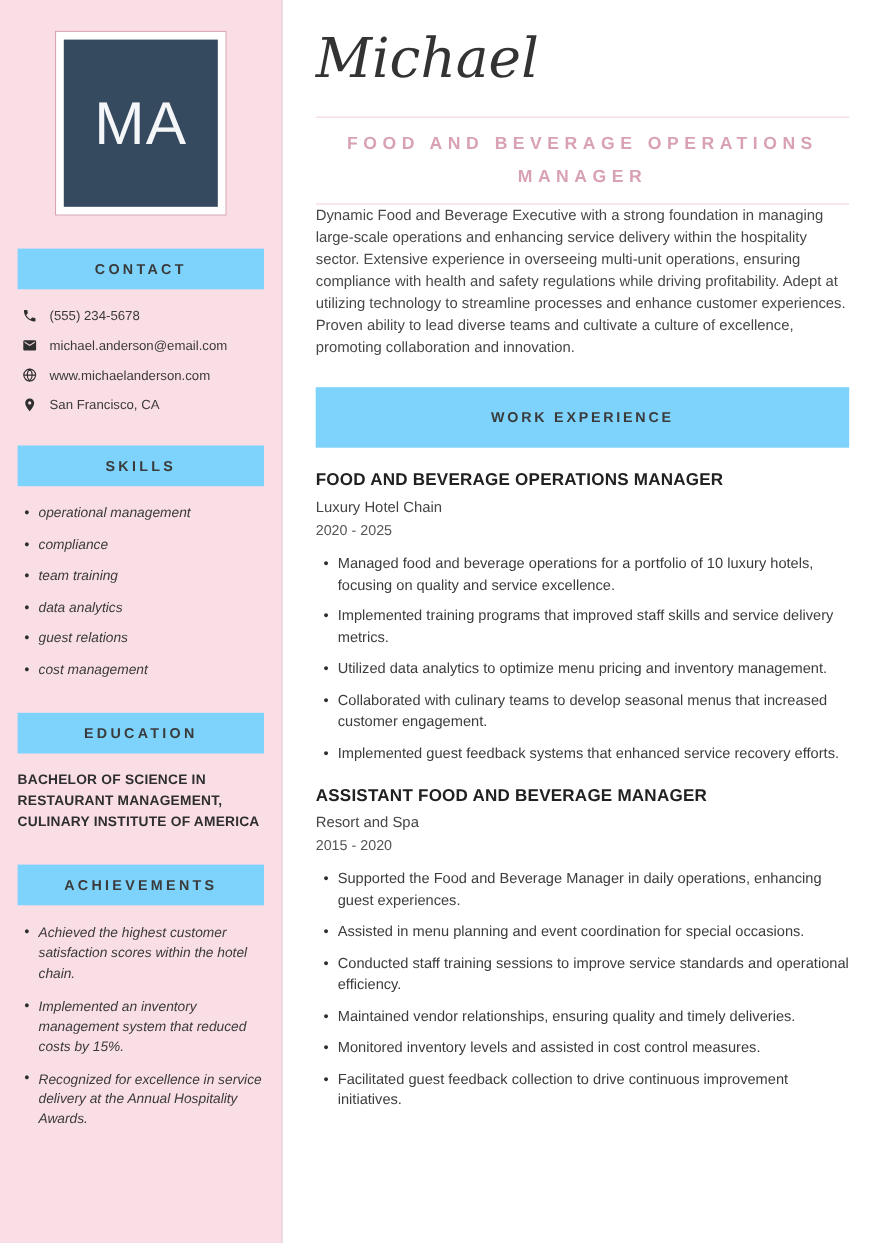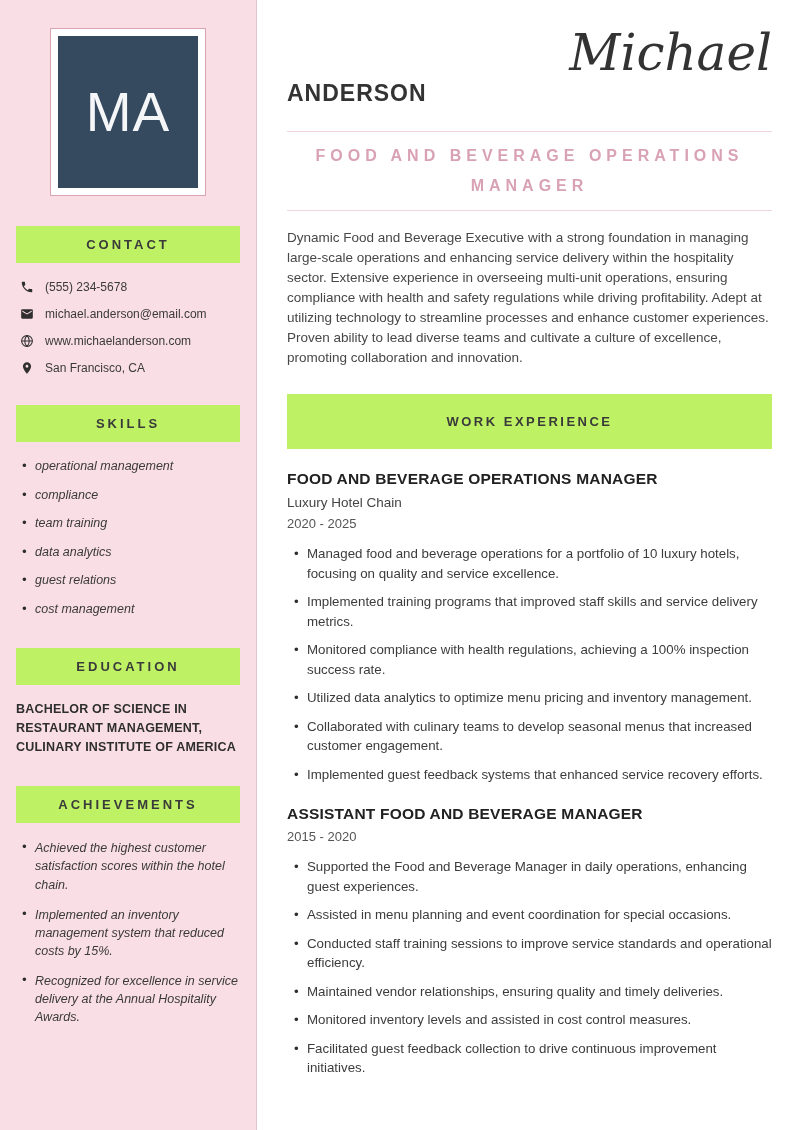--- a/index.html
+++ b/index.html
@@ -34,21 +34,21 @@
     background: #35495f;
     display: flex; align-items: center; justify-content: center; text-align: right;
   }
   .monogram span {
     color: #f5f6f8;
     font-size: 55px;
     font-weight: 500;
     letter-spacing: 1px;
   }
   .band {
-    background: #bef264;
+    background: #7dd3fc;
     text-align: center;
     font-weight: 700;
     font-size: 13px;
     letter-spacing: 3px;
     color: #3a3a3a;
     padding: 11px 4px;
   }
   .side-band { margin-top: 30px; }
   .contact-list { list-style: none; margin-top: 17px; padding-left: 4px; }
   .contact-list li {
@@ -88,21 +88,20 @@
     background: #ffffff;
     padding: 24px 28px 0 30px;
   }
   .first-name {
     font-family: "DejaVu Serif", serif;
     font-style: italic;
     font-weight: 500;
     font-size: 50px;
     line-height: 58px;
     color: #333333;
-    text-align: right;
   }
   .last-name {
     font-size: 23px;
     font-weight: 700;
     letter-spacing: 1px;
     color: #333333;
     margin-top: -2px;
   }
   .rule {
     border: none;
@@ -113,21 +112,20 @@
     text-align: center;
     color: #d9a2b4;
     font-weight: 600;
     font-size: 16px;
     letter-spacing: 5px;
     line-height: 30px;
     margin: 9px 0;
     padding: 0 6px;
   }
   .summary {
-    margin-top: 17px;
     font-size: 13.5px;
     line-height: 20px;
     color: #474747;
   }
   .main-band {
     margin-top: 26px;
     padding: 20px 4px;
     letter-spacing: 2.5px;
   }
   .job { margin-top: 21px; }
@@ -232,49 +230,48 @@
       <li>Implemented an inventory management system that reduced costs by 15%.</li>
       <li>Recognized for excellence in service delivery at the Annual Hospitality Awards.</li>
     </ul>
 
   </aside>
 
   <main class="main">
 
     <header>
       <div class="first-name">Michael</div>
-      <div class="last-name">ANDERSON</div>
     </header>
 
     <hr class="rule">
     <div class="job-title-text">FOOD AND BEVERAGE OPERATIONS MANAGER</div>
     <hr class="rule" style="margin-top:9px">
 
     <p class="summary">Dynamic Food and Beverage Executive with a strong foundation in managing large-scale operations and enhancing service delivery within the hospitality sector. Extensive experience in overseeing multi-unit operations, ensuring compliance with health and safety regulations while driving profitability. Adept at utilizing technology to streamline processes and enhance customer experiences. Proven ability to lead diverse teams and cultivate a culture of excellence, promoting collaboration and innovation.</p>
 
     <div class="band main-band">
       <span>WORK EXPERIENCE</span>
     </div>
 
     <article class="job">
       <h3 class="job-role">FOOD AND BEVERAGE OPERATIONS MANAGER</h3>
       <div class="job-company">Luxury Hotel Chain</div>
       <div class="job-dates">2020 - 2025</div>
       <ul class="bullets">
         <li>Managed food and beverage operations for a portfolio of 10 luxury hotels, focusing on quality and service excellence.</li>
         <li>Implemented training programs that improved staff skills and service delivery metrics.</li>
-        <li>Monitored compliance with health regulations, achieving a 100% inspection success rate.</li>
         <li>Utilized data analytics to optimize menu pricing and inventory management.</li>
         <li>Collaborated with culinary teams to develop seasonal menus that increased customer engagement.</li>
         <li>Implemented guest feedback systems that enhanced service recovery efforts.</li>
       </ul>
     </article>
 
     <article class="job">
       <h3 class="job-role">ASSISTANT FOOD AND BEVERAGE MANAGER</h3>
+      <div class="job-company">Resort and Spa</div>
       <div class="job-dates">2015 - 2020</div>
       <ul class="bullets">
         <li>Supported the Food and Beverage Manager in daily operations, enhancing guest experiences.</li>
         <li>Assisted in menu planning and event coordination for special occasions.</li>
         <li>Conducted staff training sessions to improve service standards and operational efficiency.</li>
         <li>Maintained vendor relationships, ensuring quality and timely deliveries.</li>
         <li>Monitored inventory levels and assisted in cost control measures.</li>
         <li>Facilitated guest feedback collection to drive continuous improvement initiatives.</li>
       </ul>
     </article>

